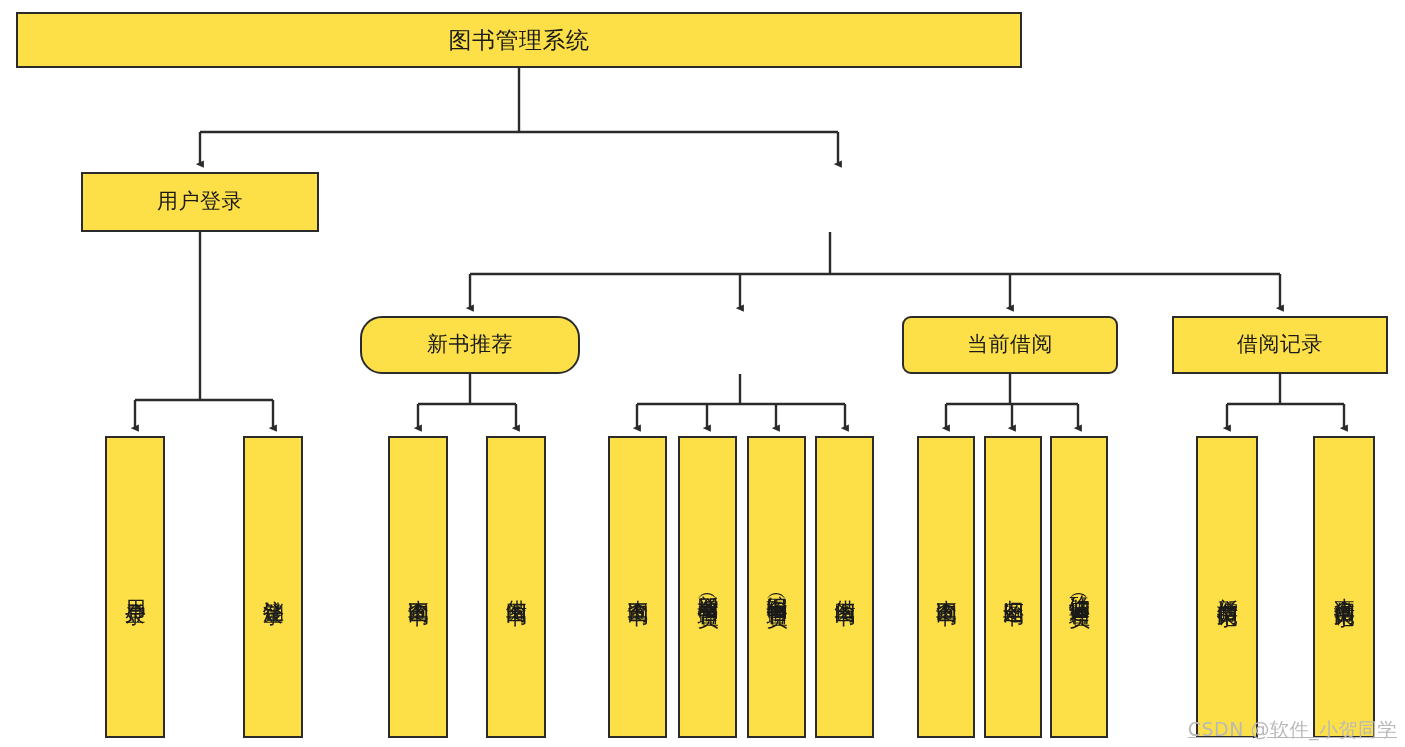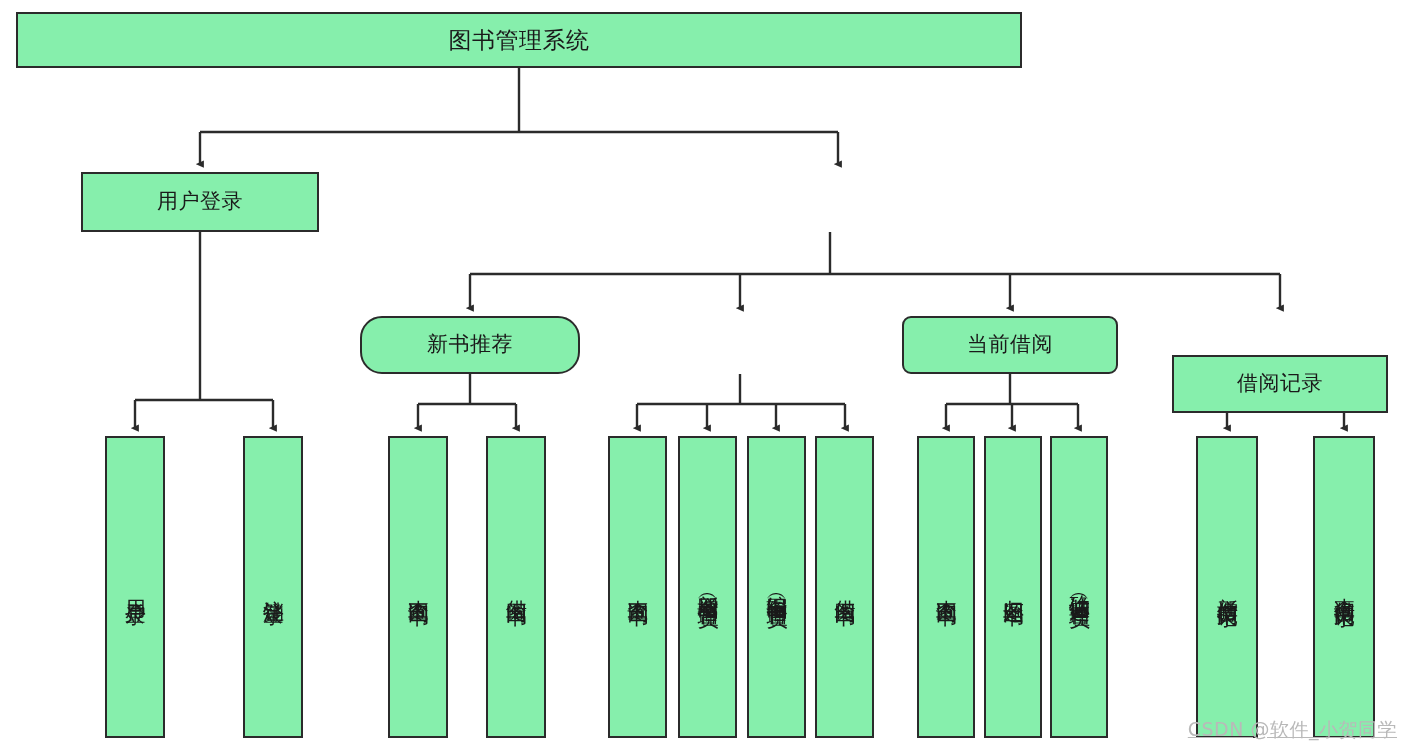--- a/index.html
+++ b/index.html
@@ -20,21 +20,21 @@
   #edges {
     position: absolute;
     left: 0;
     top: 0;
     width: 1405px;
     height: 747px;
   }
   .node {
     position: absolute;
     box-sizing: border-box;
-    background: #86efac;
+    background: #fde047;
     border: 2px solid #2b2b2b;
     display: flex;
     align-items: center;
     justify-content: center;
     color: #1a1a1a;
     z-index: 2;
   }
   .node .label {
     display: block;
     text-align: center;
@@ -134,21 +134,21 @@
   <div class="node horiz" style="left:81px; top:172px; width:238px; height:60px;">
     <span class="label">用户登录</span>
   </div>
 
   <div class="node horiz" style="left:360px; top:316px; width:220px; height:58px;border-radius:22px;">
     <span class="label">新书推荐</span>
   </div>
   <div class="node horiz" style="left:902px; top:316px; width:216px; height:58px;border-radius:9px;">
     <span class="label">当前借阅</span>
   </div>
-  <div class="node horiz" style="left:1172px; top:316px; width:216px; height:58px;margin-top:39px;">
+  <div class="node horiz" style="left:1172px; top:316px; width:216px; height:58px;">
     <span class="label">借阅记录</span>
   </div>
 
   <div class="node vert" style="left:105px; top:436px; width:60px; height:302px;">
     <span class="label">用户登录</span>
   </div>
   <div class="node vert" style="left:243px; top:436px; width:60px; height:302px;">
     <span class="label">注销登录</span>
   </div>
 

